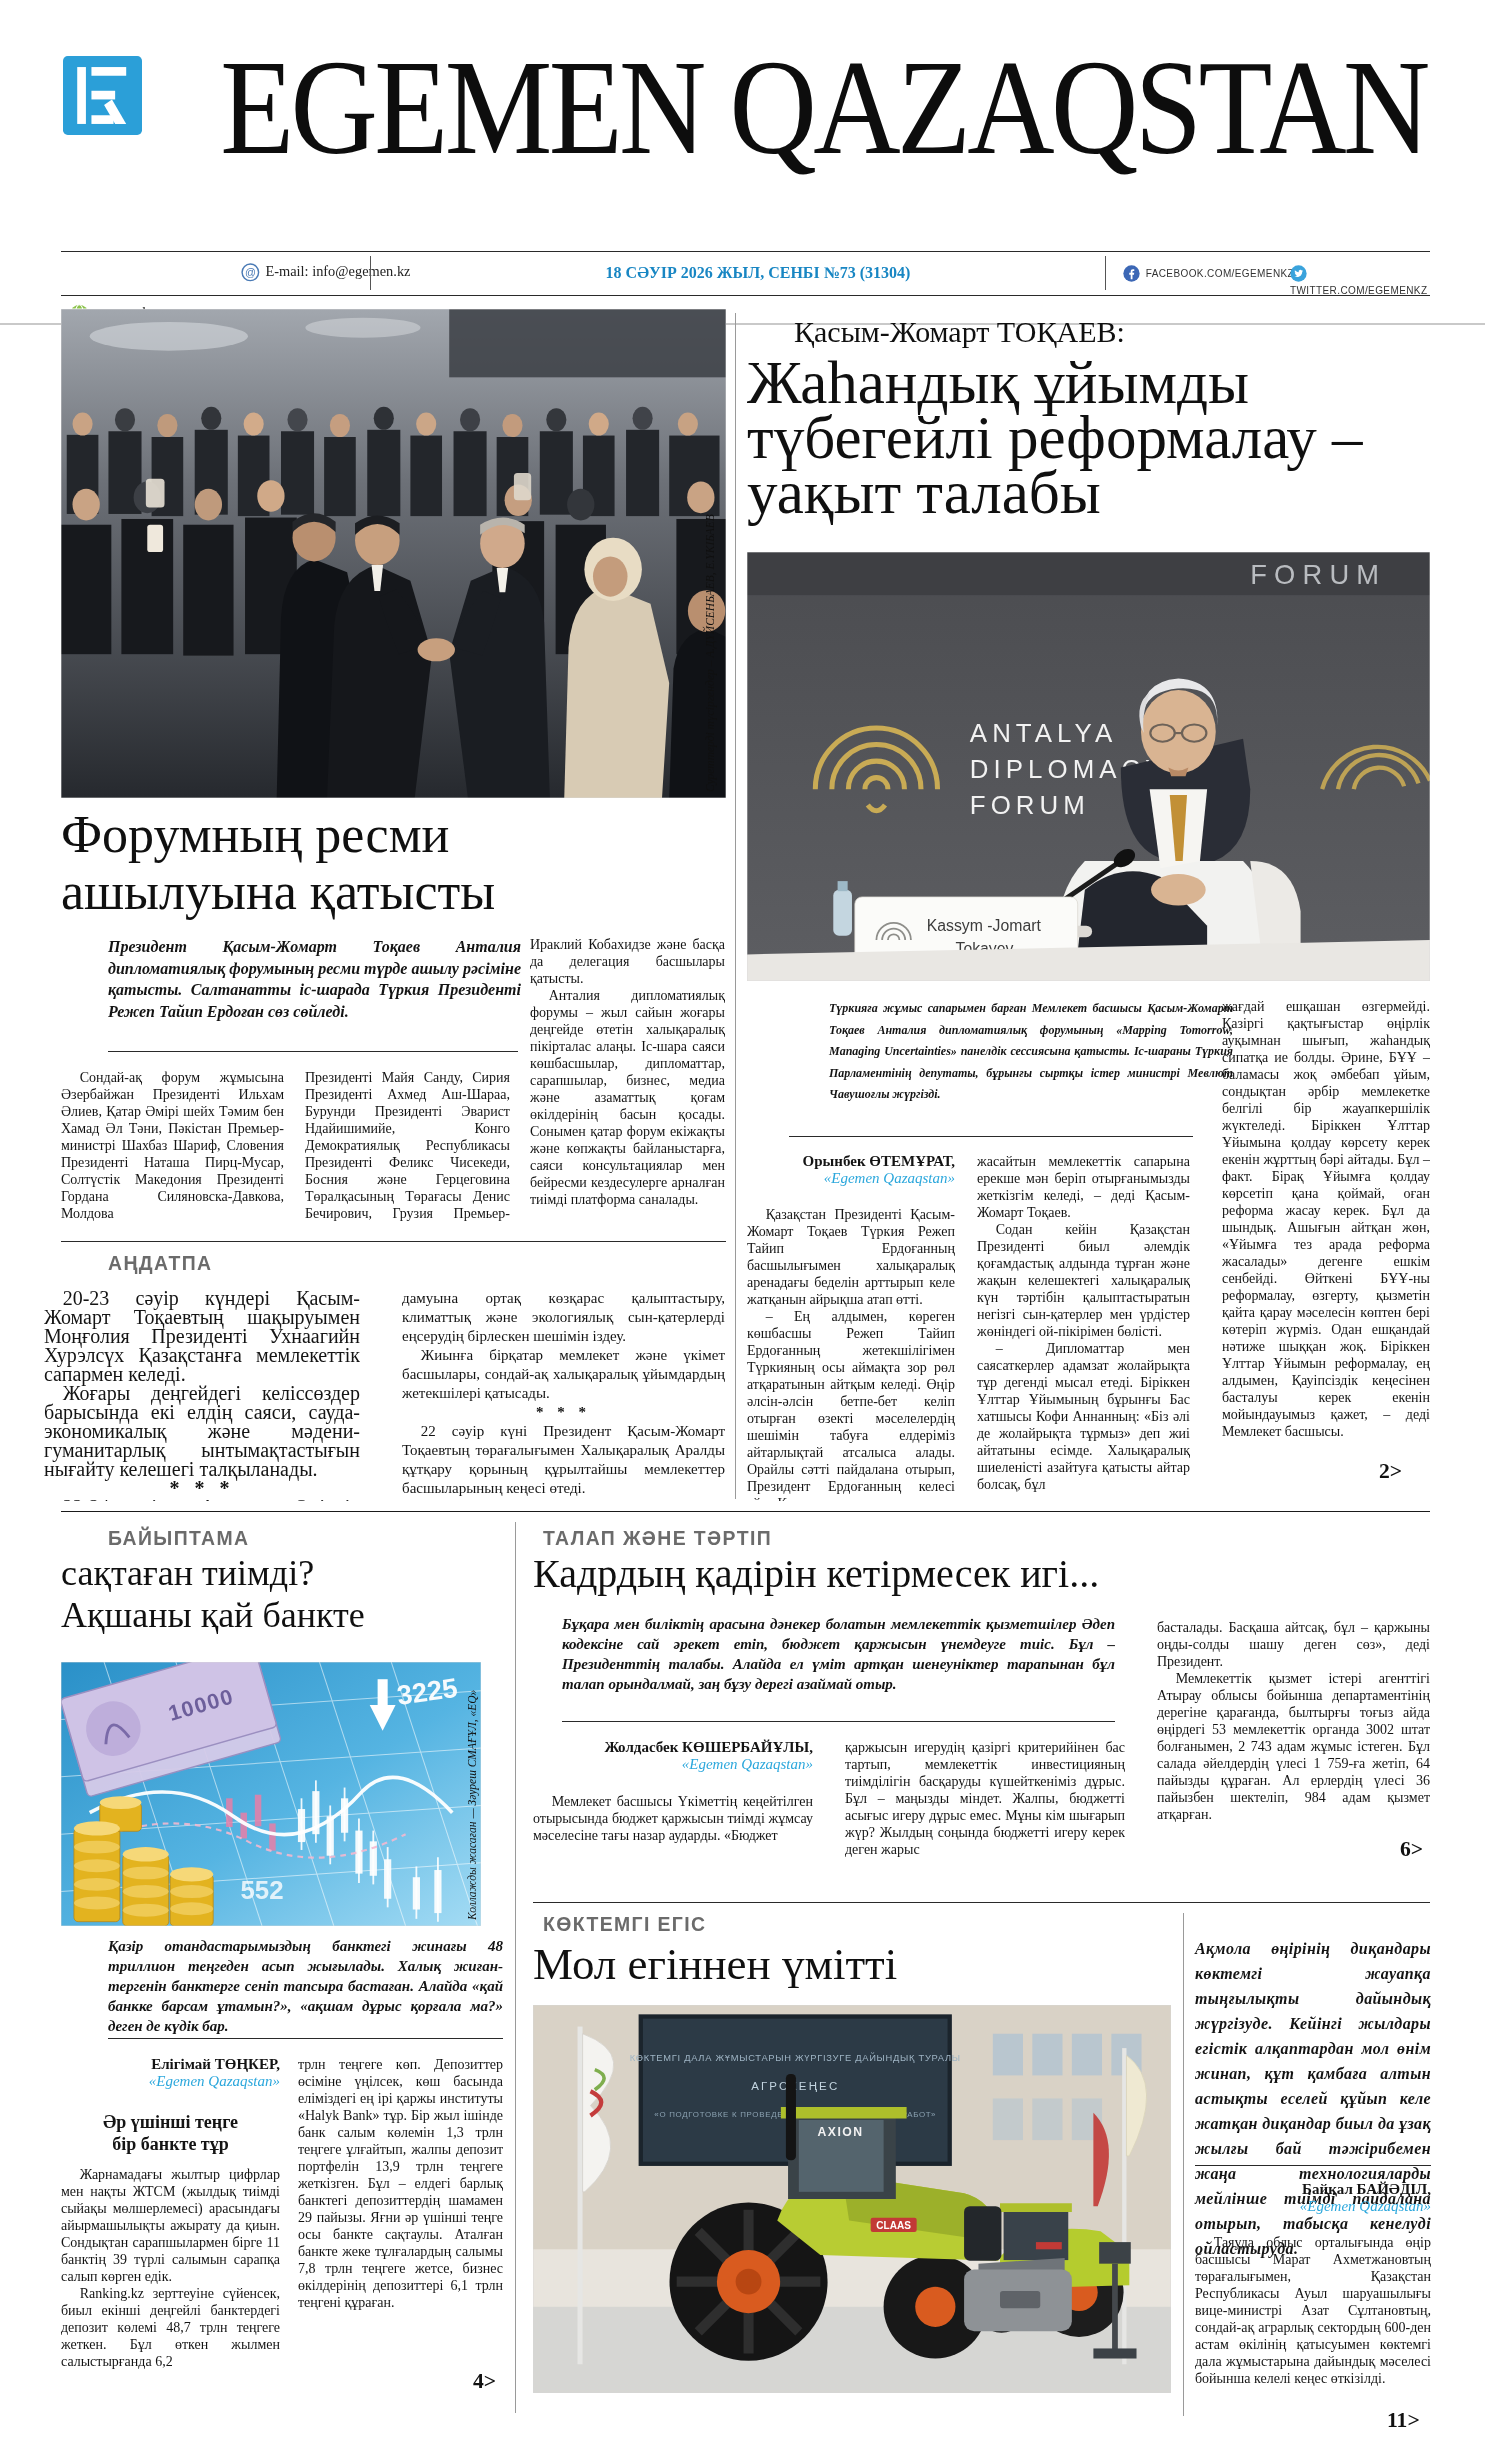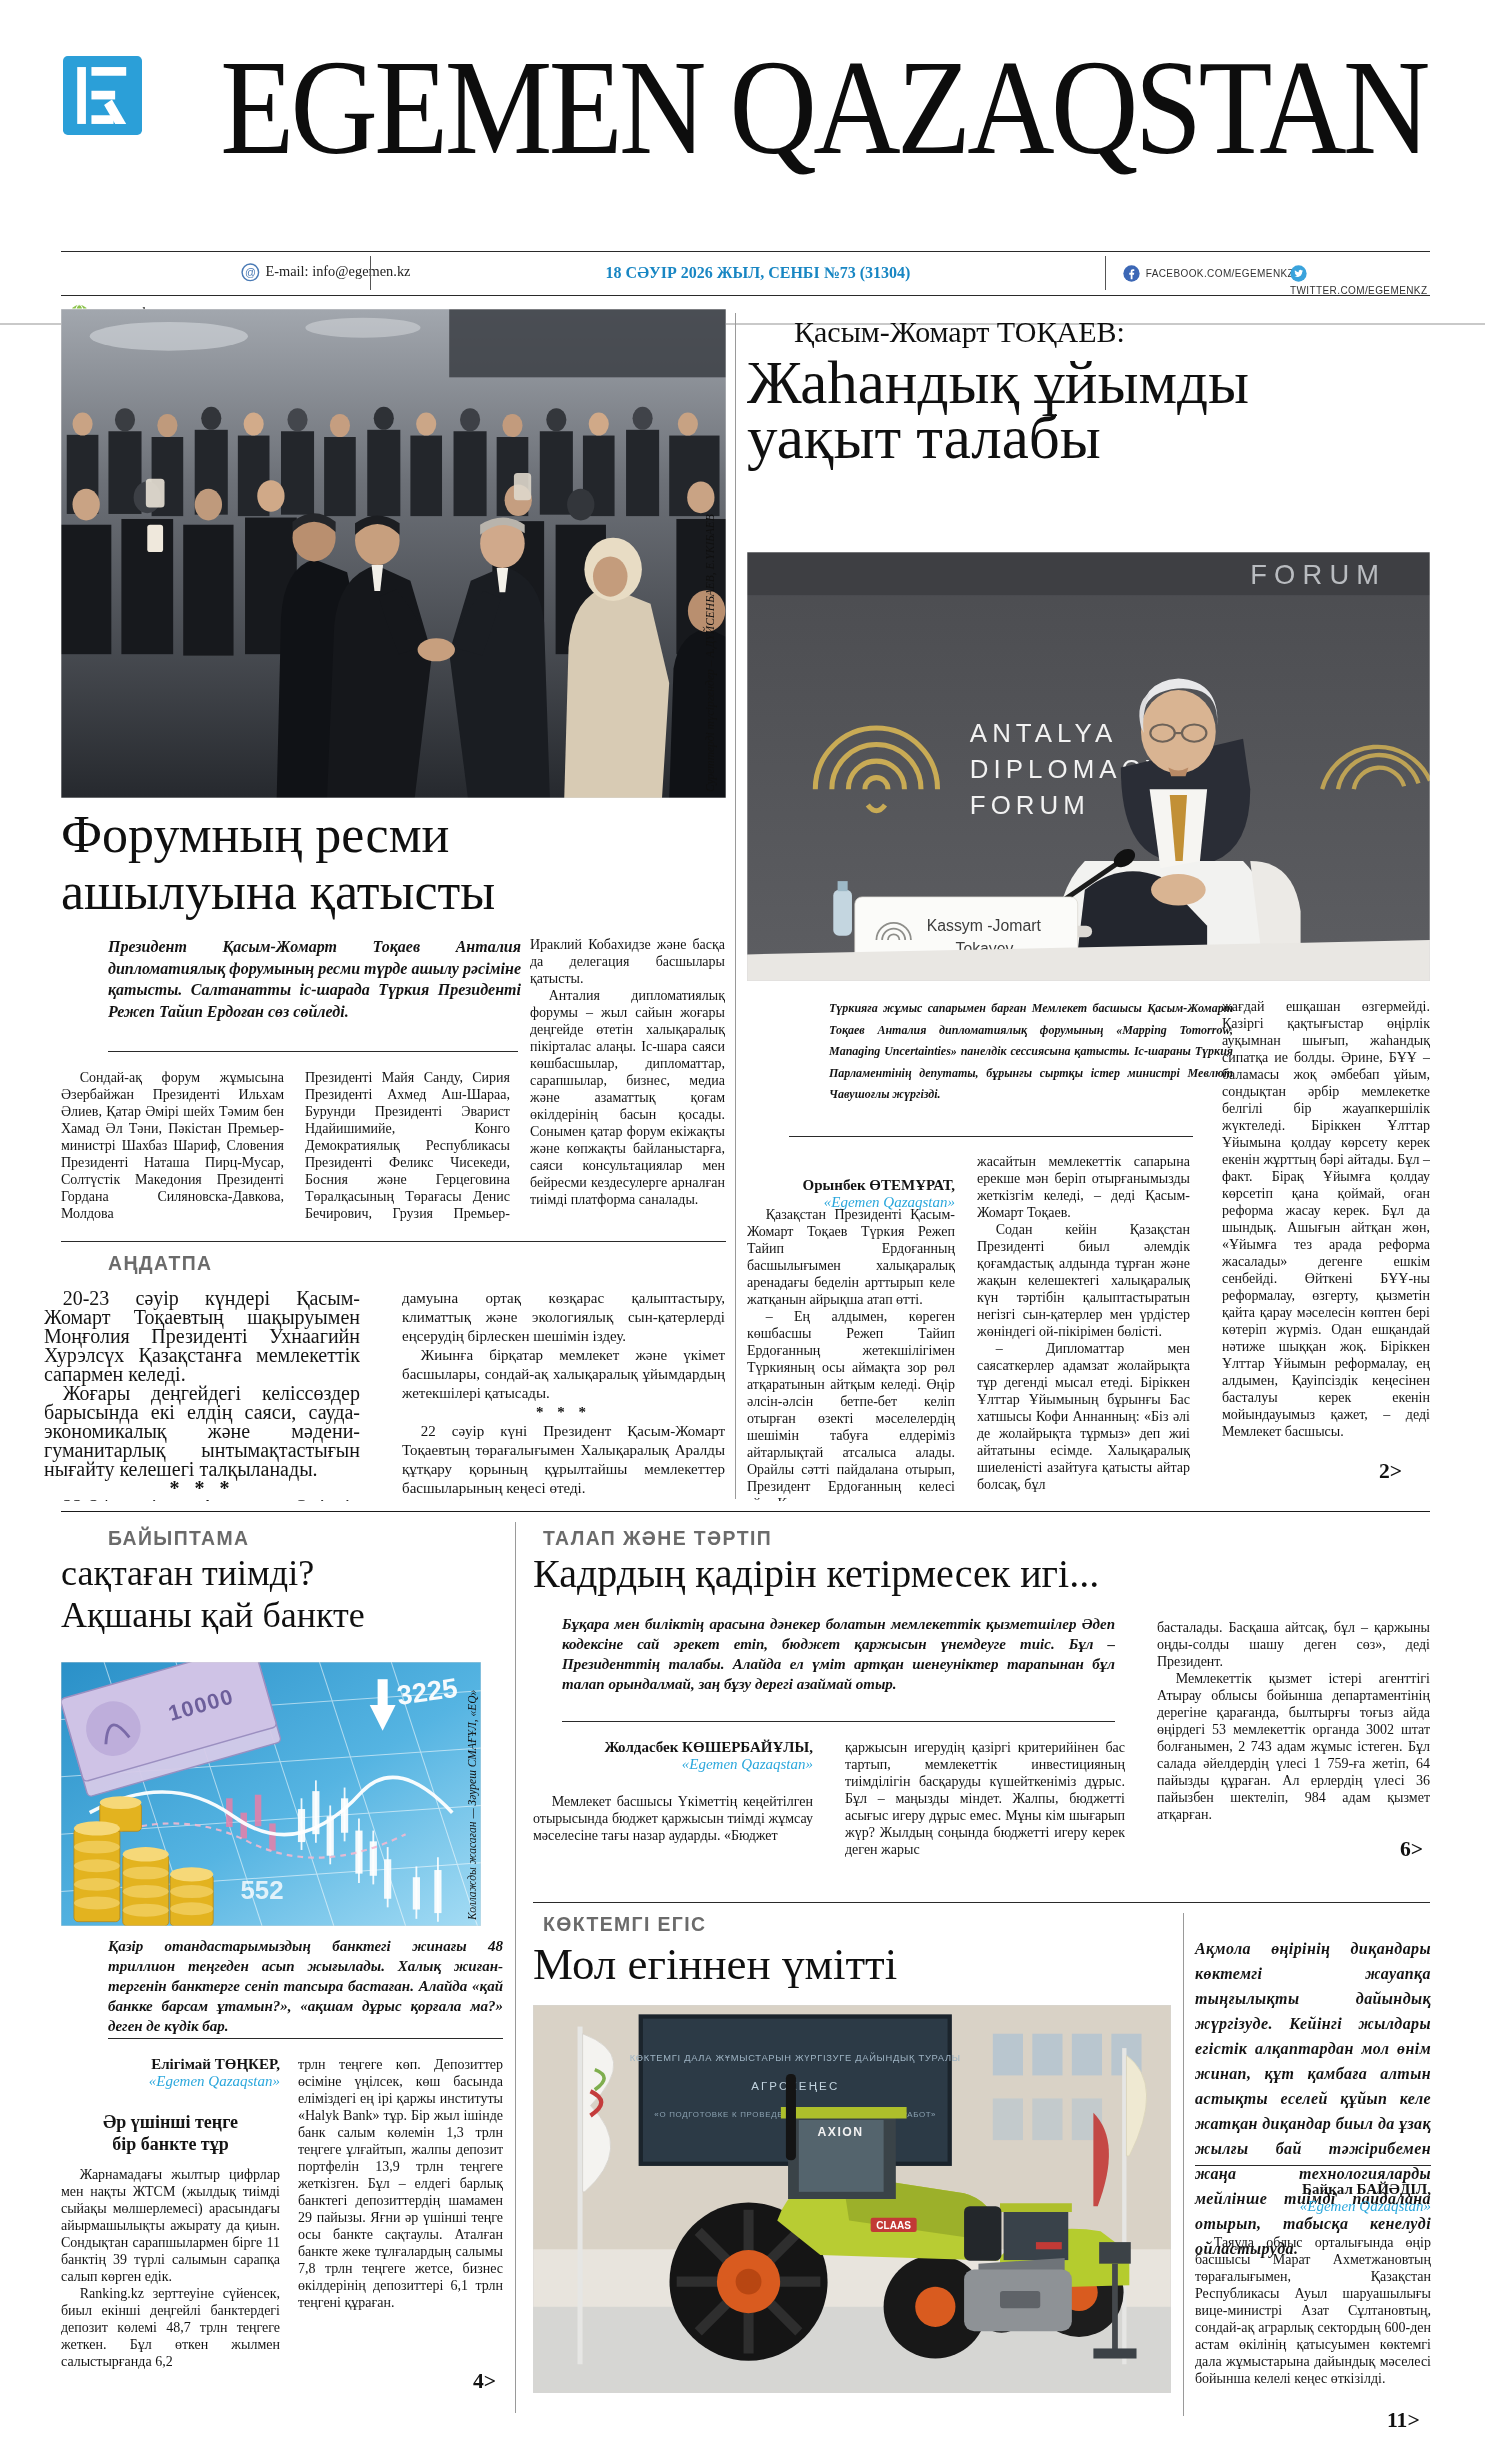--- a/index.html
+++ b/index.html
@@ -222,20 +222,21 @@
     <p>Жиынға бірқатар мемлекет және үкімет басшылары, сондай-ақ халықаралық ұйымдардың жетекшілері қатысады.</p>
     <p class="stars">* * *</p>
     <p>22 сәуір күні Президент Қасым-Жомарт Тоқаевтың төрағалығымен Халықаралық Аралды құтқару қорының құрылтайшы мемлекеттер басшыларының кеңесі өтеді.</p>
   </div>
 
   <div class="vrule" style="left:735px;top:313px;height:1186px;"></div>
 
   <div class="abs hl" style="left:794px;top:315px;font-size:30px;">Қасым-Жомарт ТОҚАЕВ:</div>
   <div class="abs hl" style="left:747px;top:355px;width:683px;font-size:61px;line-height:55px;">
     <div>Жаһандық ұйымды</div>
+    <div>түбегейлі реформалау –</div>
     <div>уақыт талабы</div>
   </div>
 
   <div class="abs" style="left:747px;top:552px;width:683px;height:429px;">
     <svg width="683" height="429" viewBox="0 0 950 597" preserveAspectRatio="none">
       <defs>
         <linearGradient id="wallG" x1="0" y1="0" x2="0" y2="1">
           <stop offset="0" stop-color="#4b4c50"></stop>
             <stop offset="1" stop-color="#5d5e62"></stop>
         </linearGradient>
@@ -298,21 +299,21 @@
         <text x="290" y="560" font-family="Liberation Sans,sans-serif" font-size="22" fill="#3c3c3c">Tokayev</text>
       </g>
       <path d="M0 560 L950 540 L950 597 L0 597 Z" fill="#e9e7e3"></path>
       <rect x="0" y="0" width="950" height="597" fill="none" stroke="#d9d9d9" stroke-width="1"></rect>
     </svg>
   </div>
 
   <div class="abs lead" style="left:789px;top:998px;width:404px;font-size:12px;line-height:21.6px;margin-left:40px;">Түркияға жұмыс сапарымен барған Мемлекет басшысы Қасым-Жомарт Тоқаев Анталия дипломатиялық форумының «Mapping Tomorrow, Managing Uncertainties» панелдік сессиясына қатысты. Іс-шараны Түркия Парламентінің депутаты, бұрынғы сыртқы істер министрі Мевлют Чавушоғлы жүргізді.</div>
   <div class="rule-thin" style="left:789px;top:1136px;width:404px;"></div>
 
-  <div class="abs byline" style="left:747px;top:1153px;width:208px;margin-top:24px;">
+  <div class="abs byline" style="left:747px;top:1153px;width:208px;">
     <div class="bname">Орынбек ӨТЕМҰРАТ,</div>
     <div class="borg">«Egemen Qazaqstan»</div>
   </div>
 
   <div class="abs body-col" style="left:747px;top:1206px;width:208px;height:295px;">
     <p>Қазақстан Президенті Қасым-Жомарт Тоқаев Түркия Режеп Тайип Ердоғанның басшылығымен халықаралық аренадағы беделін арттырып келе жатқанын айрықша атап өтті.</p>
     <p>– Ең алдымен, көреген көшбасшы Режеп Тайип Ердоғанның жетекшілігімен Түркияның осы аймақта зор рөл атқаратынын айтқым келеді. Өңір әлсін-әлсін бетпе-бет келіп отырған өзекті мәселелердің шешімін табуға елдеріміз айтарлықтай атсалыса алады. Орайлы сәтті пайдалана отырып, Президент Ердоғанның келесі айда Қазақстанға</p>
   </div>
   <div class="abs body-col" style="left:977px;top:1153px;width:213px;height:349px;">
     <p class="ni">жасайтын мемлекеттік сапарына ерекше мән беріп отырғанымызды жеткізгім келеді, – деді Қасым-Жомарт Тоқаев.</p>

